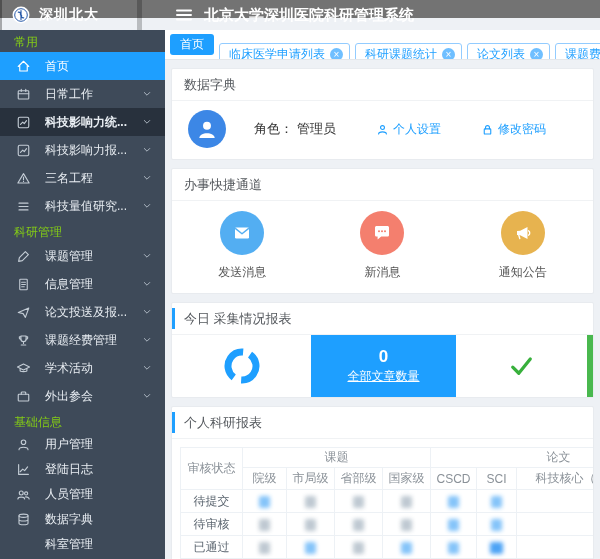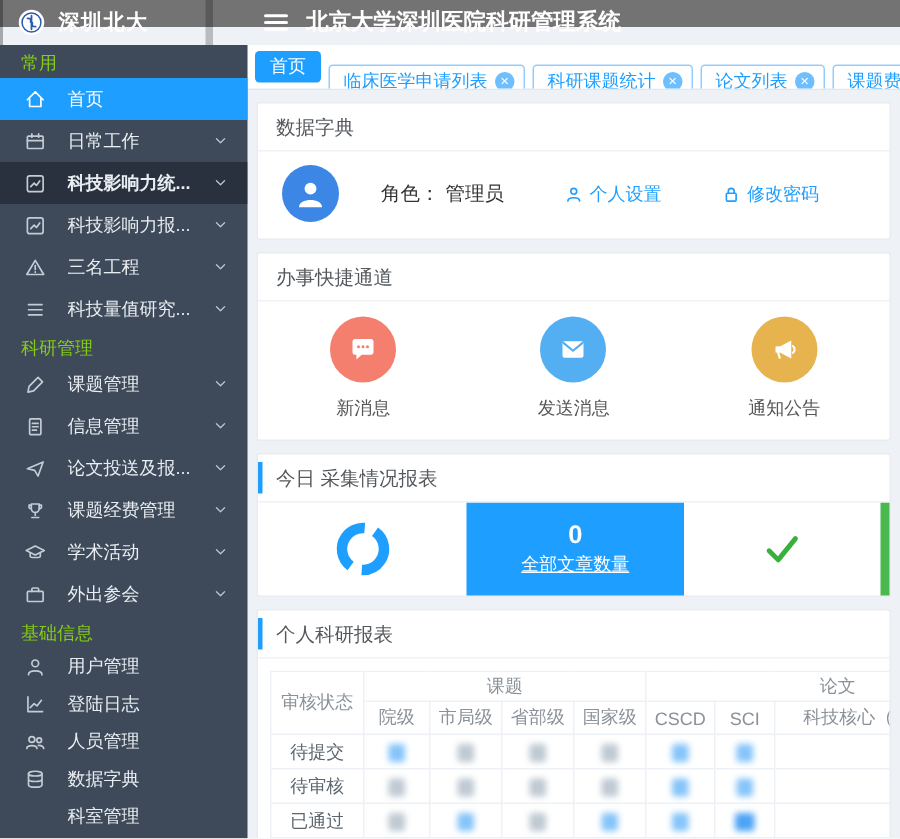--- a/index.html
+++ b/index.html
@@ -343,38 +343,38 @@
             </span>
           <span>修改密码</span>
         </span>
       </div>
     </div>
 
     <div class="card">
       <div class="card-h">办事快捷通道</div>
       <div class="qa-body" id="quickbody">
           <div class="qcol">
+            <div class="qcirc" style="background:#53aef2;--cc:#53aef2">
+              <svg viewBox="0 0 20 20" width="20" height="20" fill="none" stroke="currentColor" stroke-width="1.5" stroke-linecap="round" stroke-linejoin="round">
+                <rect x="3" y="4.5" width="14" height="11" rx="1.3" fill="#fff" stroke="none"></rect>
+                <path d="M3.6 5.6 L10 10.8 L16.4 5.6" stroke="var(--cc)" stroke-width="1.4" fill="none"></path>
+              </svg>
+            </div>
+            <div class="qlbl">发送消息</div>
+          </div>
+          <div class="qcol">
             <div class="qcirc" style="background:#f47f6e;--cc:#f47f6e">
               <svg viewBox="0 0 20 20" width="20" height="20" fill="none" stroke="currentColor" stroke-width="1.5" stroke-linecap="round" stroke-linejoin="round">
                 <path d="M3 4.6 C3 3.7 3.7 3 4.6 3 H15.4 C16.3 3 17 3.7 17 4.6 V11.9 C17 12.8 16.3 13.5 15.4 13.5 H9.2 L5.6 16.6 V13.5 H4.6 C3.7 13.5 3 12.8 3 11.9 Z" fill="#fff" stroke="none"></path>
                 <circle cx="7" cy="8.2" r="1" fill="var(--cc)" stroke="none"></circle>
                 <circle cx="10" cy="8.2" r="1" fill="var(--cc)" stroke="none"></circle>
                 <circle cx="13" cy="8.2" r="1" fill="var(--cc)" stroke="none"></circle>
               </svg>
             </div>
             <div class="qlbl">新消息</div>
-          </div>
-          <div class="qcol">
-            <div class="qcirc" style="background:#53aef2;--cc:#53aef2">
-              <svg viewBox="0 0 20 20" width="20" height="20" fill="none" stroke="currentColor" stroke-width="1.5" stroke-linecap="round" stroke-linejoin="round">
-                <rect x="3" y="4.5" width="14" height="11" rx="1.3" fill="#fff" stroke="none"></rect>
-                <path d="M3.6 5.6 L10 10.8 L16.4 5.6" stroke="var(--cc)" stroke-width="1.4" fill="none"></path>
-              </svg>
-            </div>
-            <div class="qlbl">发送消息</div>
           </div>
           <div class="qcol">
             <div class="qcirc" style="background:#e7b34f;--cc:#e7b34f">
               <svg viewBox="0 0 20 20" width="20" height="20" fill="none" stroke="currentColor" stroke-width="1.5" stroke-linecap="round" stroke-linejoin="round">
                 <path d="M4 8 V12 L7.2 12.2 L14.5 16 V4 L7.2 7.8 Z" fill="#fff" stroke="none"></path>
                 <path d="M15.6 7.8 C17.1 8.5 17.1 11.5 15.6 12.2" stroke="#fff" stroke-width="1.4" fill="none"></path>
                 <path d="M5.8 12.4 L6.8 15.5" stroke="#fff" stroke-width="1.4" fill="none" stroke-linecap="round"></path>
               </svg>
             </div>
             <div class="qlbl">通知公告</div>

